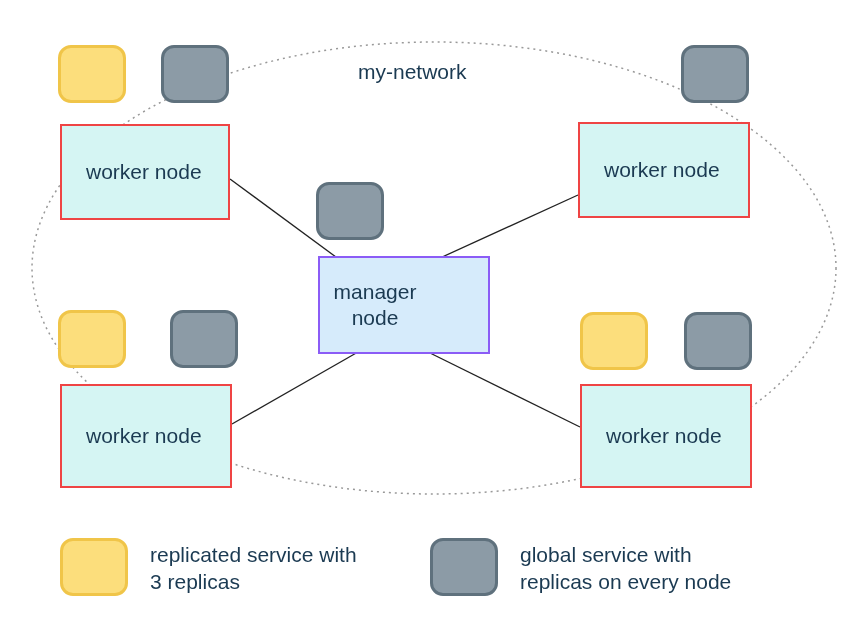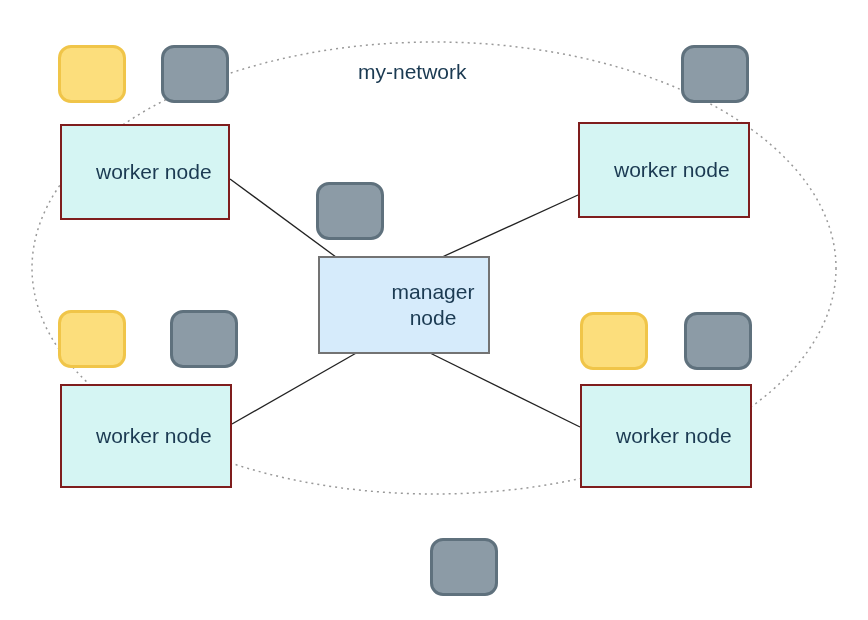--- a/index.html
+++ b/index.html
@@ -47,28 +47,28 @@
   }
   .node {
     position: absolute;
     box-sizing: border-box;
     display: flex;
     align-items: center;
     font-size: 21px;
   }
   .node.worker {
     background: #D5F5F3;
-    border: 2px solid #7f1d1d;
+    border: 2px solid #ef4444;
     justify-content: flex-start;
-    padding-left: 34px;
+    padding-left: 24px;
   }
   .node.manager {
     background: #D6EBFB;
-    border: 2px solid #737373;
-    justify-content: flex-end;
+    border: 2px solid #8b5cf6;
+    justify-content: flex-start;
     text-align: center;
   }
   .node.manager .label {
     width: 110px;
     line-height: 1.25;
   }
   .legend-row {
     position: absolute;
     display: flex;
     align-items: flex-start;
@@ -122,18 +122,23 @@
     <span class="label">worker node</span>
   </div>
   <div class="node worker" style="left:580px; top:384px; width:172px; height:104px;">
     <span class="label">worker node</span>
   </div>
 
   <div class="node manager" style="left:318px; top:256px; width:172px; height:98px;">
     <span class="label">manager node</span>
   </div>
 
+  <div class="legend-row" style="left:60px; top:538px; width:310px;">
+    <div class="legend-swatch service replicated" style="position:static;"></div>
+    <div class="legend-text" style="width:215px;">replicated service with 3 replicas</div>
+  </div>
 
   <div class="legend-row" style="left:430px; top:538px; width:340px;">
     <div class="legend-swatch service global" style="position:static;"></div>
+    <div class="legend-text" style="width:245px;">global service with replicas on every node</div>
   </div>
 
 </div>
 
 </body></html>

